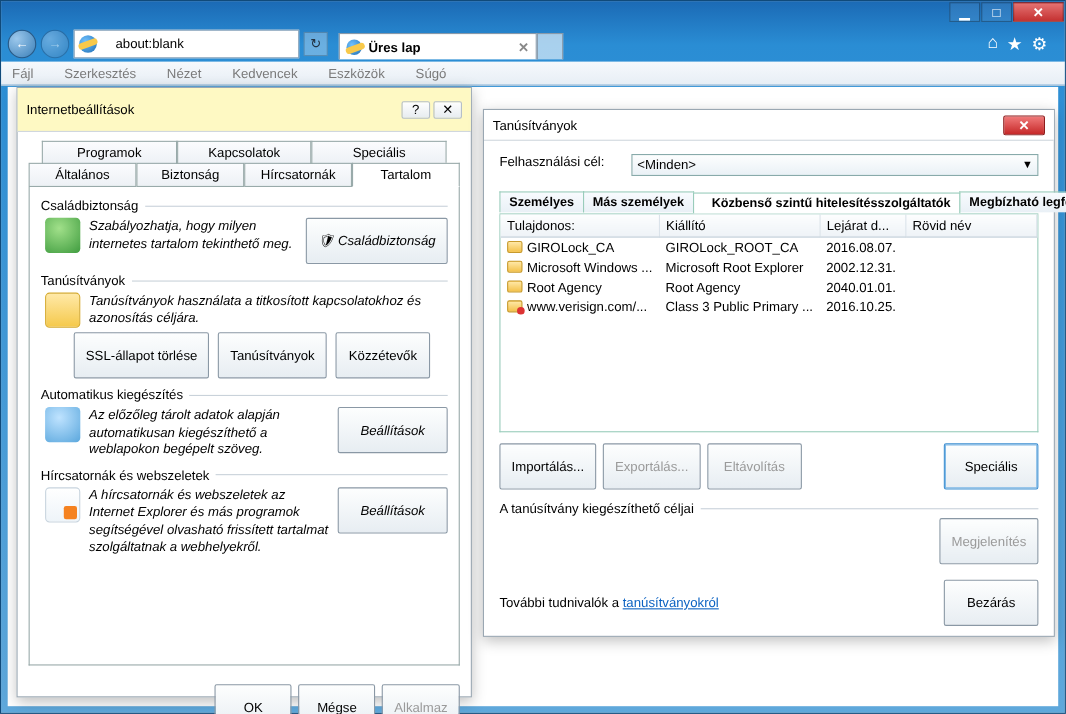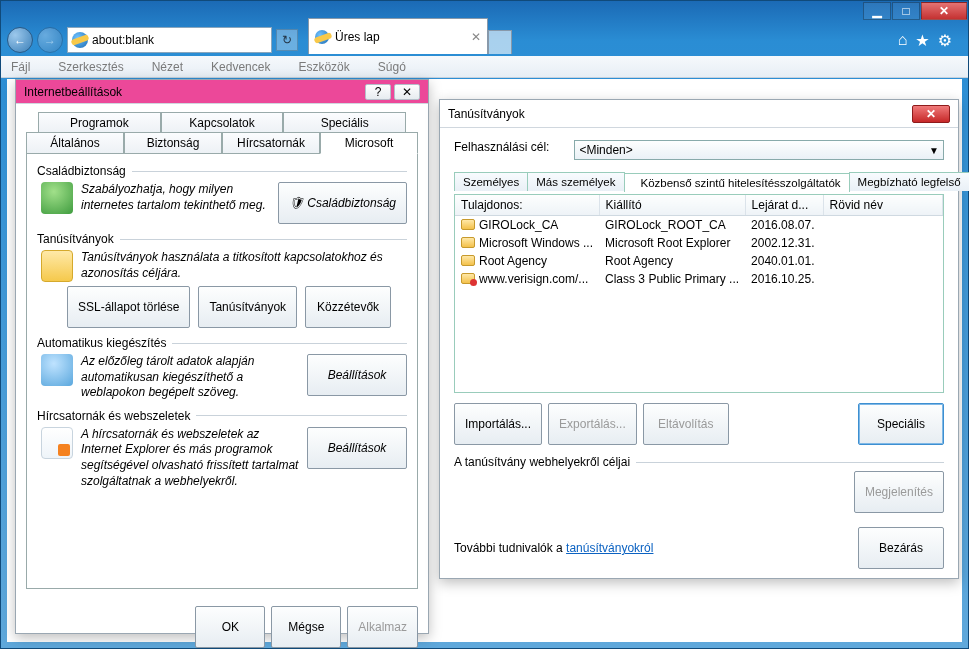--- a/index.html
+++ b/index.html
@@ -6,36 +6,36 @@
 body { background: #fff; width: 969px; height: 649px; overflow: hidden; position: relative; }
 
 
 .window-frame { width: 969px; height: 649px; background: linear-gradient(to bottom, #1b6ab5 0, #2a8dd4 40px, #5fa8db 100%); position: relative; border: 1px solid #104a7a; }
 .titlebar { height: 23px; display:flex; justify-content:flex-end; }
 .titlebar .win-btn { width: 28px; height: 18px; margin-top:1px; margin-right:1px; background: rgba(255,255,255,0.08); border:1px solid rgba(0,0,0,0.3); display:flex; align-items:center; justify-content:center; color:#fff; font-weight:bold; }
 .titlebar .close { background: linear-gradient(#e57373,#c43131); width:46px;}
 .addr-row { height: 32px; display:flex; align-items:center; padding: 0 6px; gap:4px; }
 .nav-circle { width:26px; height:26px; border-radius:50%; background: radial-gradient(circle at 30% 30%, #9cc8ec, #3a7fb8); border:1px solid #2a5a86; display:flex; align-items:center; justify-content:center; color:#fff; }
 .nav-circle.disabled { opacity:0.55; }
-.addr-field { flex:0 0 205px; height:24px; background:#fff; border:1px solid #8aa6bd; display:flex; align-items:center; padding:12px 4px; gap:4px; }
+.addr-field { flex:0 0 205px; height:24px; background:#fff; border:1px solid #8aa6bd; display:flex; align-items:center; padding:12px 4px; gap:17px; }
 .ie-e { width:16px; height:16px; border-radius:50%; background: radial-gradient(circle at 35% 35%, #6fc1ff, #1e6db3); position:relative; display:inline-block; }
 .ie-e::after{content:""; position:absolute; width:18px; height:6px; background:#f8c94a; border-radius:3px; transform:rotate(-20deg); left:-1px; top:5px;}
 .addr-ref { width:22px; height:22px; border:1px solid rgba(0,0,0,0.2); background:rgba(255,255,255,0.3); display:flex; align-items:center; justify-content:center; color:#234; }
 .tab-strip { flex:1; display:flex; align-items:flex-end; height:28px; margin-left:6px; }
-.page-tab { height:36px; min-width:180px; background:#fff; border:1px solid #89a; border-bottom:none; display:flex; align-items:center; padding:0 6px; gap:6px; }
+.page-tab { height:24px; min-width:180px; background:#fff; border:1px solid #89a; border-bottom:none; display:flex; align-items:center; padding:0 6px; gap:6px;font-weight:bold; }
 .page-tab .x { margin-left:auto; color:#888; }
 .tool-icons { display:flex; gap:8px; padding:0 10px; align-items:center; color:#fff; }
 .tool-icons span { font-size:16px; }
 .menubar { height:22px; background:linear-gradient(#f6f9fc,#e7eef5); border-bottom:1px solid #c6d2dd; display:flex; align-items:center; padding:0 6px; gap:20px; color:#7a7a7a; }
 .menubar span { padding:2px 4px; }
 .content-area { position:absolute; left:6px; right:6px; top:78px; bottom:6px; background:#fff; }
 
 
 .dialog { position:absolute; background:#fff; border:1px solid #9aa7b2; box-shadow: 0 4px 12px rgba(0,0,0,0.25); }
-.dlg-title { height:24px; background:#ec4899; border-bottom:1px solid #d0d7de; display:flex; align-items:center; padding:0 8px; font-size:12px; }
+.dlg-title { height:40px; background:#fef9c3; border-bottom:1px solid #d0d7de; display:flex; align-items:center; padding:0 8px; font-size:12px; }
 .dlg-title .dlg-btns { margin-left:auto; display:flex; gap:3px; }
 .dlg-title .dlg-btn { width:26px; height:16px; border:1px solid #b5bfc9; background:linear-gradient(#fefefe,#e7ecf0); display:flex; align-items:center; justify-content:center; border-radius:2px; }
 .dlg-title .dlg-close-red { width:38px; height:18px; background:linear-gradient(#f07a7a,#c62828); border:1px solid #8e1b1b; color:#fff; display:flex; align-items:center; justify-content:center; border-radius:2px; font-weight:bold; }
 
 .dlg-body { padding:8px 10px; }
 
 
 .opt-dialog { left:8px; top:0px; width:414px; height:555px; }
 .tabs-row { display:flex; }
 .tabs-row .tab { border:1px solid #9aa; background:linear-gradient(#fbfcfe,#edf1f5); padding:3px 0; text-align:center; }
@@ -62,21 +62,21 @@
 .dlg-footer { display:flex; justify-content:flex-end; gap:6px; padding:8px 10px; border-top:1px solid transparent;}
 
 
 .cert-dialog { left:432px; top:20px; width:520px; height:480px; }
 .cert-dialog .dlg-title { height:28px; background:#fff; }
 .cert-body { padding:12px 14px; }
 .purpose-row { display:flex; align-items:flex-start; gap:25px; margin-bottom:12px;}
 .purpose-row .combo { flex:1; display:flex; align-items:center; border:1px solid #8aa; background:linear-gradient(#fdfefe,#eaf1f6); height:20px; padding:0 4px;}
 .purpose-row .combo .caret{ margin-left:auto; font-size:10px; }
 
-.cert-tabs { display:flex; align-items:flex-start; border-bottom:1px solid #9cb; height:23px; }
+.cert-tabs { display:flex; align-items:center; border-bottom:1px solid #9cb; height:23px;font-weight:bold; }
 .cert-tabs .ct { border:1px solid #9cb; border-bottom:none; padding:3px 8px; background:linear-gradient(#f8fbfe,#e9f0f6); margin-right:-1px; white-space:nowrap; font-size:11.5px; }
 .cert-tabs .ct.active { background:#fff; position:relative; top:1px;padding-left:16px; }
 .cert-tabs .scroll { margin-left:auto; display:flex; }
 .cert-tabs .scroll .sb { width:16px; height:18px; border:1px solid #9cb; background:linear-gradient(#fdfefe,#e6eef4); display:flex; align-items:center; justify-content:center; font-size:9px; }
 
 .cert-list { border:1px solid #9cb; border-top:none; height:198px; }
 .cert-list table { width:100%; border-collapse:collapse; }
 .cert-list th { text-align:left; font-weight:normal; padding:3px 6px; background:linear-gradient(#fdfefe,#eef3f7); border-right:1px solid #dbe3ea; border-bottom:1px solid #cfd9e1;}
 .cert-list td { padding:2px 6px; white-space:nowrap; }
 .cert-icon { width:14px; height:11px; display:inline-block; background:linear-gradient(#ffe8a7,#f3c14b); border:1px solid #c79a2d; border-radius:2px; margin-right:4px; position:relative; top:1px;}
@@ -158,21 +158,21 @@
         <div class="tabs-row row1">
           <div class="tab">Programok</div>
           <div class="tab">Kapcsolatok</div>
           <div class="tab">Speciális</div>
         </div>
         </div>
         <div class="tabs-row row2">
           <div class="tab">Általános</div>
           <div class="tab">Biztonság</div>
           <div class="tab">Hírcsatornák</div>
-          <div class="tab active">Microsoft</div>
+          <div class="tab active">Tartalom</div>
         </div>
         <div class="opt-panel">
 
           <fieldset class="group">
             <div class="with-line">
                 <span>Családbiztonság</span>
                 <div class="line"></div>
               </div>
             <div class="group-body">
               <div class="icon ico-family"></div>
@@ -305,21 +305,21 @@
         <div class="cert-btns">
           <div class="btn">Importálás...</div>
           <div class="btn disabled">Exportálás...</div>
           <div class="btn disabled">Eltávolítás</div>
           <div class="spacer"></div>
           <div class="btn highlight">Speciális</div>
         </div>
 
         <div class="cert-purpose-box">
           <div class="hdr">
-              <span>A tanúsítvány webhelyekről céljai</span>
+              <span>A tanúsítvány kiegészíthető céljai</span>
               <div class="line"></div>
             </div>
           <div class="body">
             <div class="spacer"></div>
             <div style="align-self:flex-end">
                 <div class="btn disabled">Megjelenítés</div>
               </div>
           </div>
         </div>
 

